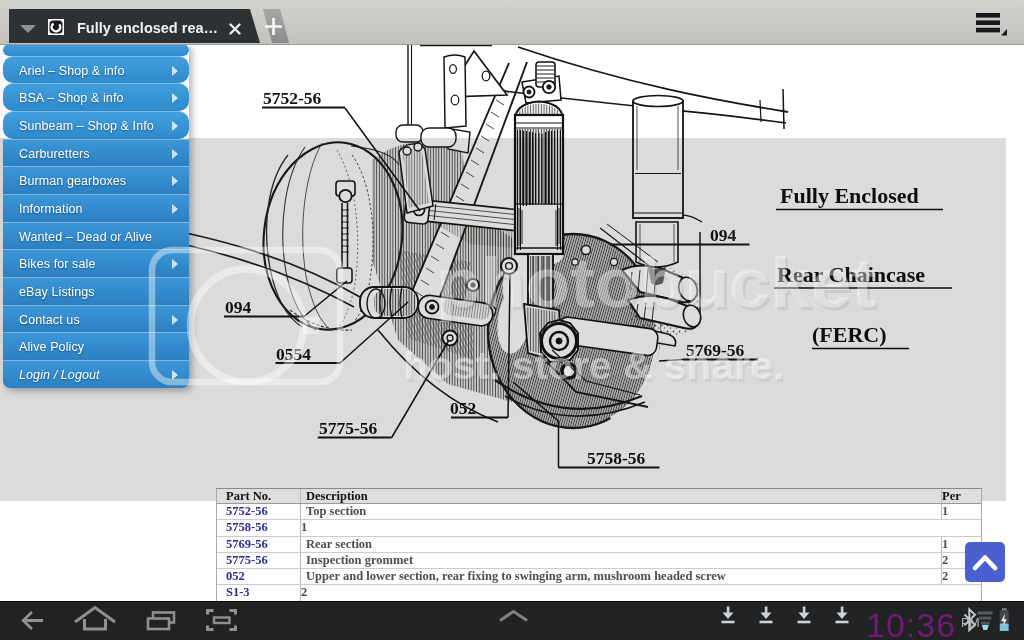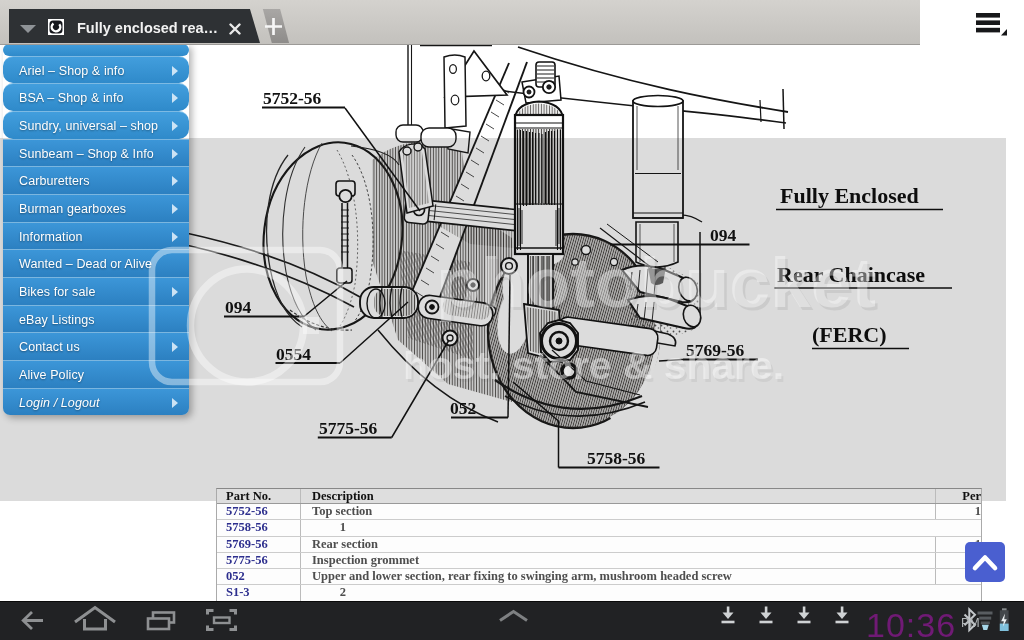--- a/index.html
+++ b/index.html
@@ -1,19 +1,19 @@
 <!DOCTYPE html>
 <html><head>
 <meta charset="utf-8">
 <style>
   html,body{margin:0;padding:0;}
   body{width:1024px;height:640px;overflow:hidden;position:relative;
        font-family:"Liberation Sans",sans-serif;background:#fff;}
   
-  #chrome{position:absolute;left:0;top:0;width:920px;height:44px;
+  #chrome{position:absolute;left:0;top:0;width:1024px;height:44px;
     background:linear-gradient(#d4d2ce,#c3c1bd);border-bottom:1px solid #9c9a97;z-index:20;}
   #tab{position:absolute;left:9px;top:9px;width:251px;height:34px;
     background:#2e3134;clip-path:polygon(0 0,96% 0,100% 100%,0 100%);}
   #tabcaret{position:absolute;left:20px;top:25px;width:0;height:0;
     border-left:8px solid transparent;border-right:8px solid transparent;border-top:8px solid #8f9397;}
   #tabtitle{position:absolute;left:77px;top:20px;color:#f2f2f2;font-size:14.5px;font-weight:bold;}
   #plusbtn{position:absolute;left:259px;top:9px;width:32px;height:34px;
     background:linear-gradient(#a9a7a5,#8e8c8a);clip-path:polygon(12% 0,66% 0,94% 100%,40% 100%);}
   
   #menu{position:absolute;left:3px;top:44px;width:186px;z-index:6;
@@ -28,45 +28,44 @@
   .mi.last{border-radius:0 0 7px 7px;font-style:italic;}
   .mi .arr{position:absolute;right:11px;top:9px;width:0;height:0;
     border-left:6px solid rgba(230,242,251,.85);border-top:5px solid transparent;
     border-bottom:5px solid transparent;}
   
   #band{position:absolute;left:0;top:138px;width:1006px;height:363px;background:#dbdbdb;z-index:1;}
   
   #ptable{position:absolute;left:216px;top:488px;width:764px;z-index:4;
     font-family:"Liberation Serif",serif;font-size:12.5px;font-weight:bold;
     border-top:1px solid #888;border-left:1px solid #aaa;border-right:1px solid #aaa;}
-  .tr{display:flex;height:15.3px;background:#fdfdfd;border-bottom:1px solid #ccc;gap:6px;}
+  .tr{display:flex;height:15.3px;background:#fdfdfd;border-bottom:1px solid #ccc;}
   .tr.head{background:#dedede;border-bottom:1px solid #999;height:14px;color:#111;}
   .c1{width:84px;padding-left:9px;box-sizing:border-box;border-right:1px solid #bbb;color:#2d2f8e;}
   .c2{flex:1;padding-left:5px;border-right:1px solid #bbb;color:#4e4e4e;}
-  .c3{width:39px;text-align:right;color:#4e4e4e;}
+  .c3{width:39px;text-align:left;color:#4e4e4e;}
   .head .c1,.head .c2,.head .c3{color:#111;}
   .tr div{line-height:15px;}
   
   #uparrow{position:absolute;left:965px;top:542px;width:40px;height:40px;z-index:7;
     background:#4a5fd0;border-radius:5px;}
   
   #navbar{position:absolute;left:0;top:601px;width:1024px;height:39px;background:#212224;z-index:20;
     border-top:1px solid #0a0a0a;}
   #clock{position:absolute;left:866px;top:606px;z-index:22;color:#701a75;font-size:34px;letter-spacing:1px;}
   #ampm{position:absolute;left:945px;top:616px;z-index:22;color:#b4b8ba;font-size:12.5px;margin-left:16px;}
 </style>
 </head>
 <body>
   <div id="band"></div>
 
   <div id="menu">
     <div class="mi first"></div>
     <div class="mi">Ariel – Shop &amp; info<span class="arr"></span></div>
     <div class="mi">BSA – Shop &amp; info<span class="arr"></span></div>
-    <div class="mi">Sundry, universal – shop<span class="arr"></span></div>
     <div class="mi">Sunbeam – Shop &amp; Info<span class="arr"></span></div>
     <div class="mi">Carburetters<span class="arr"></span></div>
     <div class="mi">Burman gearboxes<span class="arr"></span></div>
     <div class="mi">Information<span class="arr"></span></div>
     <div class="mi">Wanted – Dead or Alive</div>
     <div class="mi">Bikes for sale<span class="arr"></span></div>
     <div class="mi">eBay Listings</div>
     <div class="mi">Contact us<span class="arr"></span></div>
     <div class="mi">Alive Policy</div>
     <div class="mi last">Login / Logout<span class="arr"></span></div>

